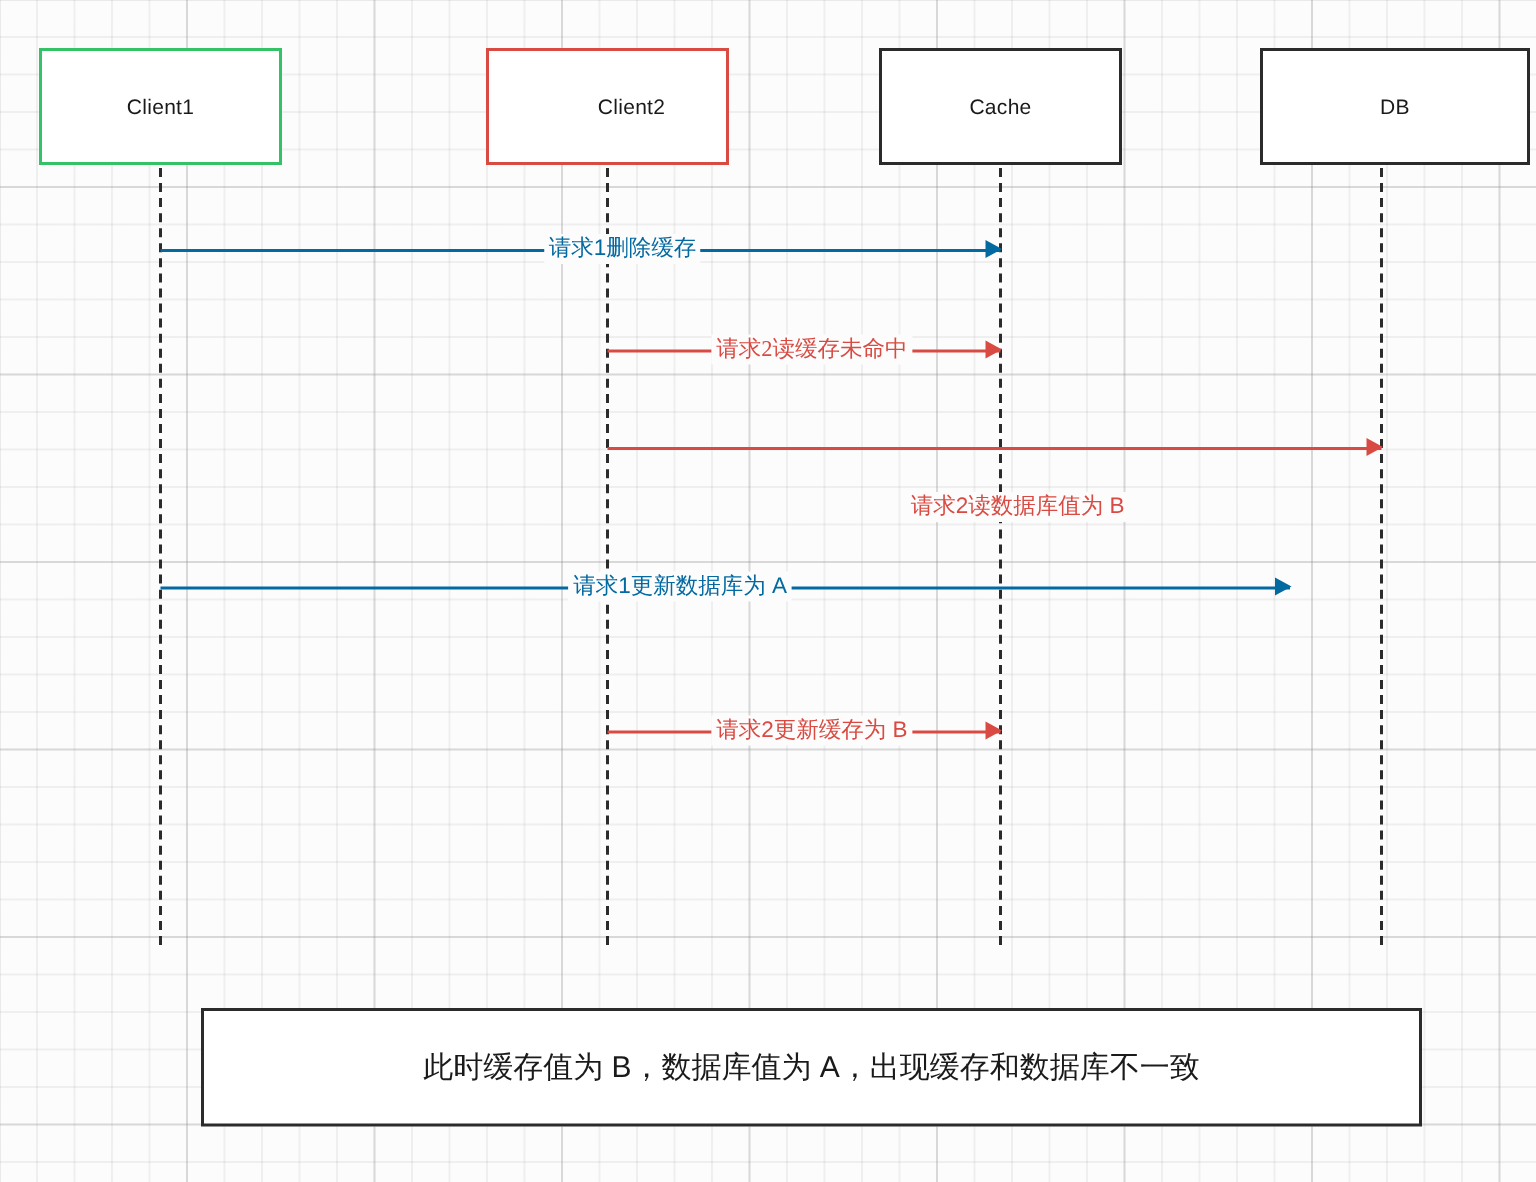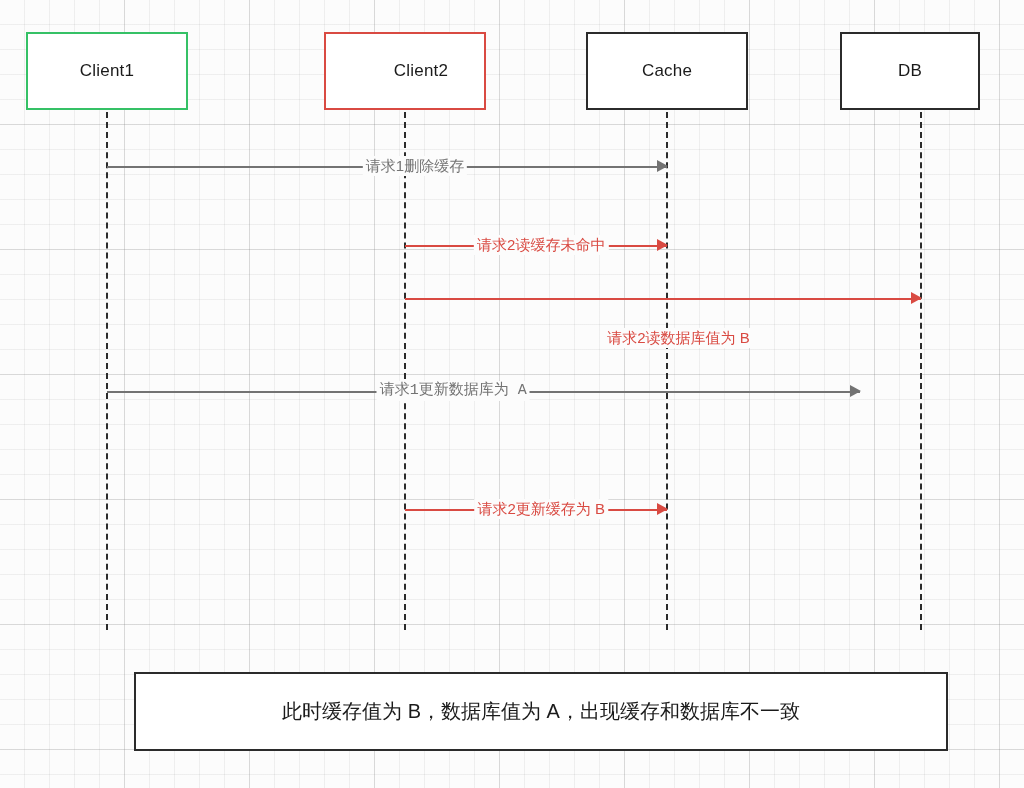--- a/index.html
+++ b/index.html
@@ -36,21 +36,21 @@
 
   
   .participant {
     position: absolute;
     box-sizing: border-box;
     background: #ffffff;
     border: 2px solid #333333;
     display: flex;
     align-items: center;
     justify-content: center;
-    font-size: 17px;
+    font-size: 14px;
     color: #1a1a1a;
     letter-spacing: 0.2px;
   }
   .participant.green { border-color: #35c166; }
   .participant.red   { border-color: #d94a42; }
   .participant.dark  { border-color: #2b2b2b; }
 
   .p-label { pointer-events: none; }
 
   
@@ -88,21 +88,21 @@
     position: absolute;
     top: 50%;
     transform: translate(-50%, -50%);
     background: #fcfcfc;
     padding: 0 3px;
     font-size: 15px;
     white-space: nowrap;
     color: currentColor;
     line-height: 20px;
   }
-  .green-msg { color: #737373; }
+  .green-msg { color: #0369a1; }
   .red-msg   { color: #d94a42; }
 
   
   .note-box {
     position: absolute;
     box-sizing: border-box;
     background: #ffffff;
     border: 2px solid #2b2b2b;
     display: flex;
     align-items: center;
@@ -121,54 +121,54 @@
   </div>
 
   <div class="participant red" style="left:324px; top:32px; width:162px; height:78px;padding-left:32px;">
     <span class="p-label">Client2</span>
   </div>
 
   <div class="participant dark" style="left:586px; top:32px; width:162px; height:78px;text-align:center;">
     <span class="p-label">Cache</span>
   </div>
 
-  <div class="participant dark" style="left:840px; top:32px; width:140px; height:78px;">
+  <div class="participant dark" style="left:840px; top:32px; width:180px; height:78px;">
     <span class="p-label">DB</span>
   </div>
 
   <div class="lifeline" style="left:106px; top:112px; height:518px;"></div>
   <div class="lifeline" style="left:404px; top:112px; height:518px;"></div>
   <div class="lifeline" style="left:666px; top:112px; height:518px;"></div>
   <div class="lifeline" style="left:920px; top:112px; height:518px;"></div>
 
   <div class="message green-msg" style="left:107px; top:153px; width:560px;">
     <div class="msg-line"></div>
     <div class="msg-head"></div>
     <div class="msg-label" style="left:55%;">请求1删除缓存</div>
   </div>
 
-  <div class="message red-msg" style="left:405px; top:232px; width:262px;">
+  <div class="message red-msg" style="left:405px; top:220px; width:262px;font-family:Liberation Serif, serif;">
     <div class="msg-line"></div>
     <div class="msg-head"></div>
     <div class="msg-label" style="left:52%;">请求2读缓存未命中</div>
   </div>
 
   <div class="message red-msg" style="left:405px; top:285px; width:516px;">
     <div class="msg-line"></div>
     <div class="msg-head"></div>
     <div class="msg-label" style="left:53%;margin-top:40px;">请求2读数据库值为 B</div>
   </div>
 
-  <div class="message green-msg" style="left:107px; top:378px; width:753px;font-family:Liberation Mono, monospace;">
+  <div class="message green-msg" style="left:107px; top:378px; width:753px;">
     <div class="msg-line"></div>
     <div class="msg-head"></div>
     <div class="msg-label" style="left:46%;">请求1更新数据库为 A</div>
   </div>
 
-  <div class="message red-msg" style="left:405px; top:496px; width:262px;">
+  <div class="message red-msg" style="left:405px; top:474px; width:262px;">
     <div class="msg-line"></div>
     <div class="msg-head"></div>
     <div class="msg-label" style="left:52%;">请求2更新缓存为 B</div>
   </div>
 
   <div class="note-box" style="left:134px; top:672px; width:814px; height:79px;">
     <span>此时缓存值为 B，数据库值为 A，出现缓存和数据库不一致</span>
   </div>
 
 </div>

